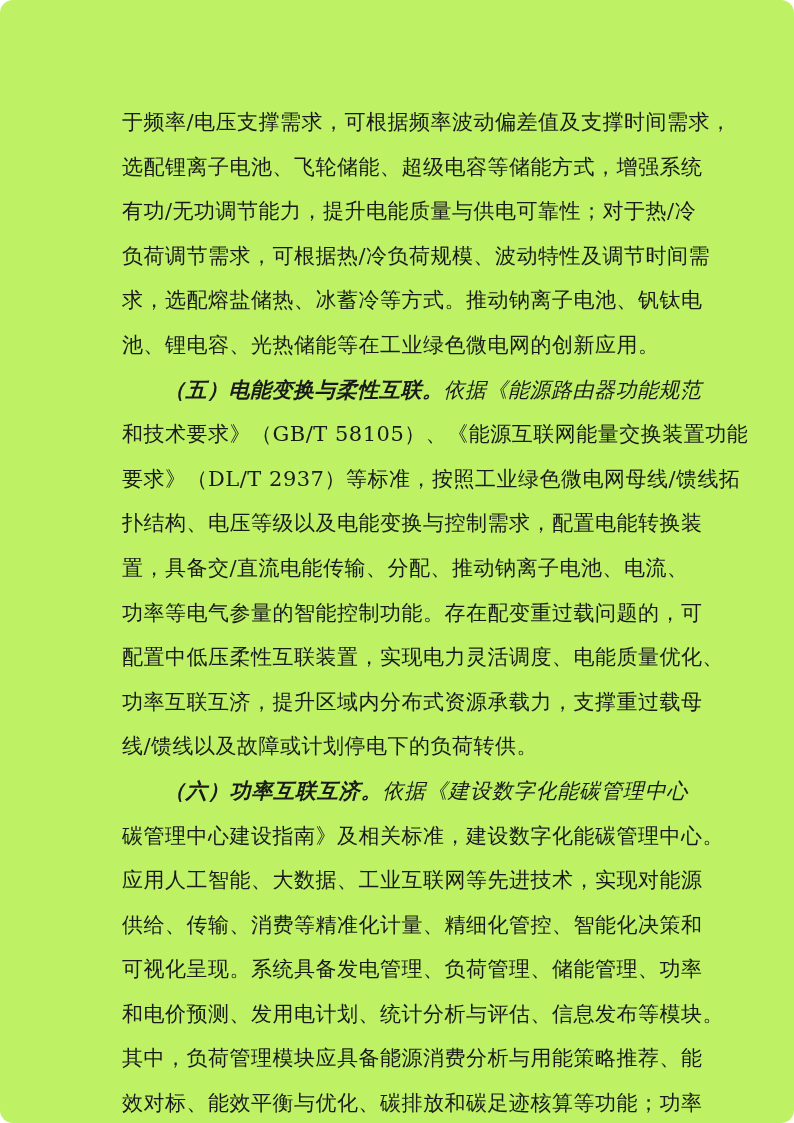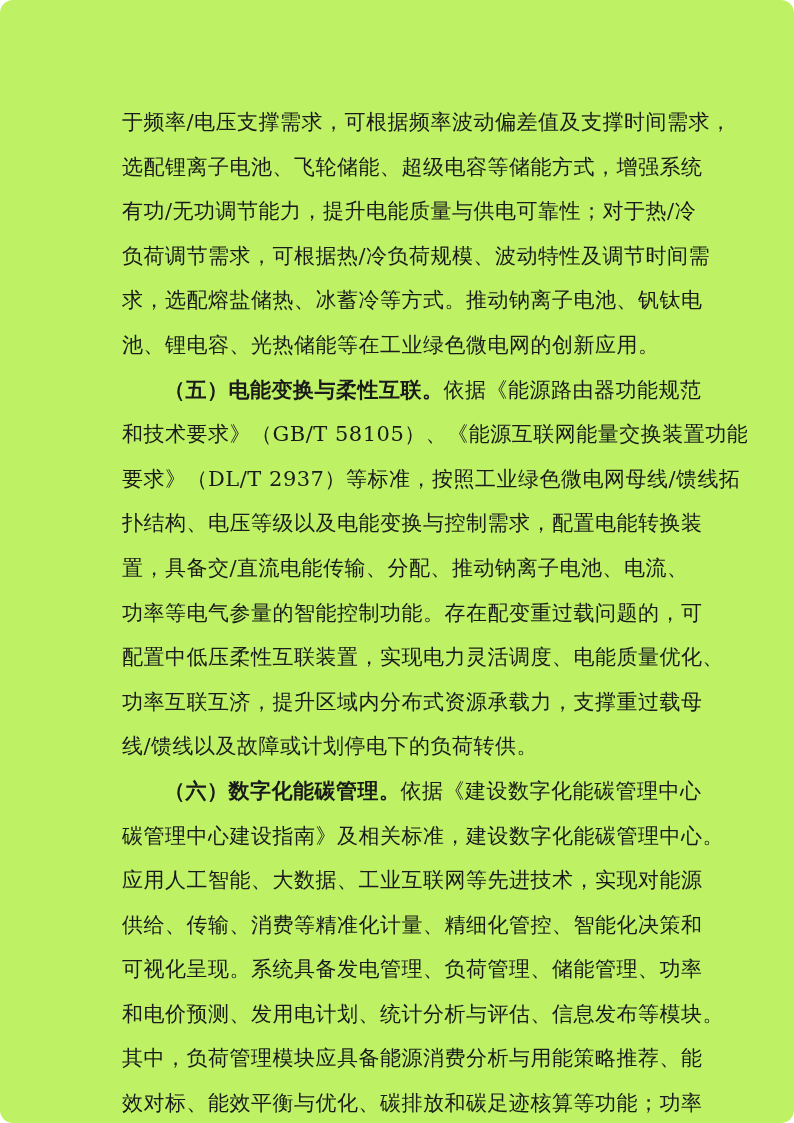--- a/index.html
+++ b/index.html
@@ -18,21 +18,21 @@
   }
   .line {
     height: 44.6px;
     line-height: 44.6px;
     white-space: nowrap;
     text-align: justify;
     text-align-last: justify;
     letter-spacing: 0.5px;
   }
   .line.last { text-align-last: left; }
-  .indent { padding-left: 42px; }
+  .indent { padding-left: 42px; font-style: italic; }
   .bold { font-weight: bold; }
   .page-number {
     position: absolute;
     left: 0; width: 794px;
     top: 1046px;
     text-align: center;
     font-family: "Liberation Serif", serif;
     font-size: 15px;
     color: #222;
   }
@@ -52,21 +52,21 @@
     <div class="line indent"><span class="bold">（五）电能变换与柔性互联。</span><span>依据《能源路由器功能规范</span></div>
     <div class="line">和技术要求》（GB/T 58105）、《能源互联网能量交换装置功能</div>
     <div class="line">要求》（DL/T 2937）等标准，按照工业绿色微电网母线/馈线拓</div>
     <div class="line">扑结构、电压等级以及电能变换与控制需求，配置电能转换装</div>
     <div class="line">置，具备交/直流电能传输、分配、推动钠离子电池、电流、</div>
     <div class="line">功率等电气参量的智能控制功能。存在配变重过载问题的，可</div>
     <div class="line">配置中低压柔性互联装置，实现电力灵活调度、电能质量优化、</div>
     <div class="line">功率互联互济，提升区域内分布式资源承载力，支撑重过载母</div>
     <div class="line last">线/馈线以及故障或计划停电下的负荷转供。</div>
 
-    <div class="line indent"><span class="bold">（六）数字化能碳管理。</span><span>依据《建设数字化能碳管理中心</span></div>
+    <div class="line indent"><span class="bold">（六）功率互联互济。</span><span>依据《建设数字化能碳管理中心</span></div>
     <div class="line">碳管理中心建设指南》及相关标准，建设数字化能碳管理中心。</div>
     <div class="line">应用人工智能、大数据、工业互联网等先进技术，实现对能源</div>
     <div class="line">供给、传输、消费等精准化计量、精细化管控、智能化决策和</div>
     <div class="line">可视化呈现。系统具备发电管理、负荷管理、储能管理、功率</div>
     <div class="line">和电价预测、发用电计划、统计分析与评估、信息发布等模块。</div>
     <div class="line">其中，负荷管理模块应具备能源消费分析与用能策略推荐、能</div>
     <div class="line">效对标、能效平衡与优化、碳排放和碳足迹核算等功能；功率</div>
   </div>
 
   <div class="page-number">5</div>

